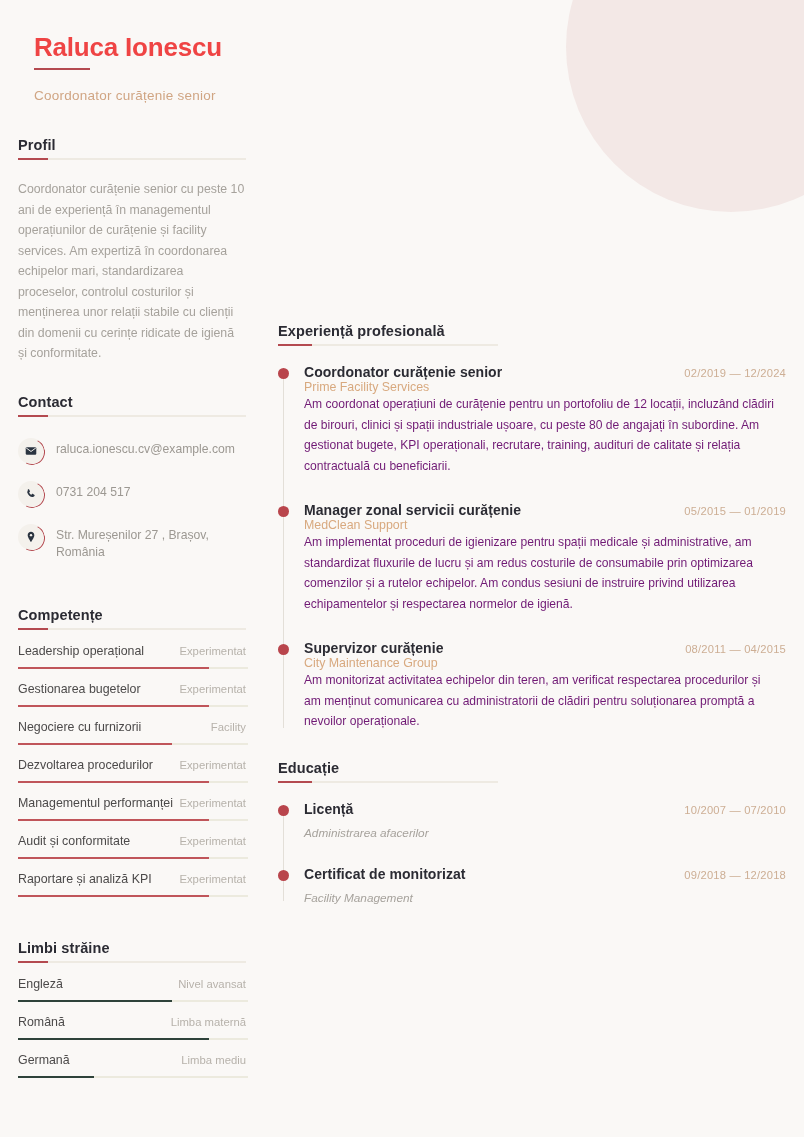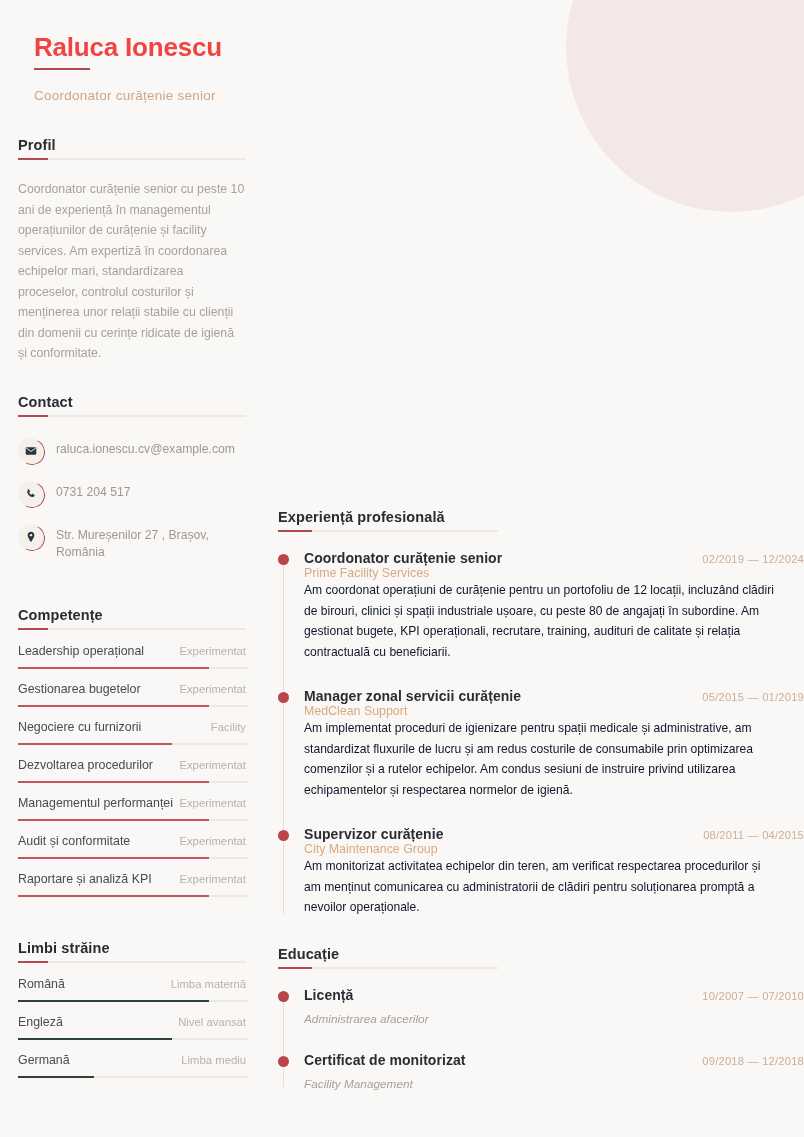--- a/index.html
+++ b/index.html
@@ -48,23 +48,23 @@
     background: #b44a50;
   }
   .job-title {
     margin-top: 18px;
     font-size: 13.5px;
     color: #d0a583;
     letter-spacing: 0.25px;
   }
 
   
-  .body-cols { display: flex; align-items: flex-end; margin-top: 34px; }
+  .body-cols { display: flex; align-items: center; margin-top: 34px; }
   .sidebar { width: 260px; padding-left: 18px; padding-right: 14px; flex: none; }
-  .main { flex: 1; padding-left: 18px; }
+  .main { flex: 1; padding-left: 18px; padding-right: 18px; }
 
   
   .sec-title {
     font-size: 14.5px;
     font-weight: bold;
     color: #2b2b33;
     letter-spacing: 0.1px;
     position: relative;
     padding-bottom: 9px;
     display: block;
@@ -193,21 +193,21 @@
   }
   .tl-field {
     margin-top: 9px;
     font-size: 11.8px;
     font-style: italic;
     color: #a6a29c;
   }
   .tl-desc {
     font-size: 12.1px;
     line-height: 20.5px;
-    color: #0f172a;
+    color: #701a75;
     max-width: 470px;
   }
   .block-gap { height: 30px; }
   .edu-gap { height: 28px; }
 </style>
 </head>
 <body>
 
 <div class="page">
   <div class="corner-blob"></div>
@@ -343,34 +343,34 @@
             </div>
         </section>
 
         <div class="block-gap"></div>
 
         <section>
           <div class="sec-title">Limbi străine</div>
           <div class="bars lang" id="lang-bars">
               <div class="bar-item">
                 <div class="bar-head">
+                  <span class="bar-label">Engleză</span>
+                  <span class="bar-level">Nivel avansat</span>
+                </div>
+                <div class="bar-track">
+                  <div class="bar-fill" style="width: 67%;"></div>
+                </div>
+              </div>
+              <div class="bar-item">
+                <div class="bar-head">
                   <span class="bar-label">Română</span>
                   <span class="bar-level">Limba maternă</span>
                 </div>
                 <div class="bar-track">
                   <div class="bar-fill" style="width: 83%;"></div>
-                </div>
-              </div>
-              <div class="bar-item">
-                <div class="bar-head">
-                  <span class="bar-label">Engleză</span>
-                  <span class="bar-level">Nivel avansat</span>
-                </div>
-                <div class="bar-track">
-                  <div class="bar-fill" style="width: 67%;"></div>
                 </div>
               </div>
               <div class="bar-item">
                 <div class="bar-head">
                   <span class="bar-label">Germană</span>
                   <span class="bar-level">Limba mediu</span>
                 </div>
                 <div class="bar-track">
                   <div class="bar-fill" style="width: 33%;"></div>
                 </div>

